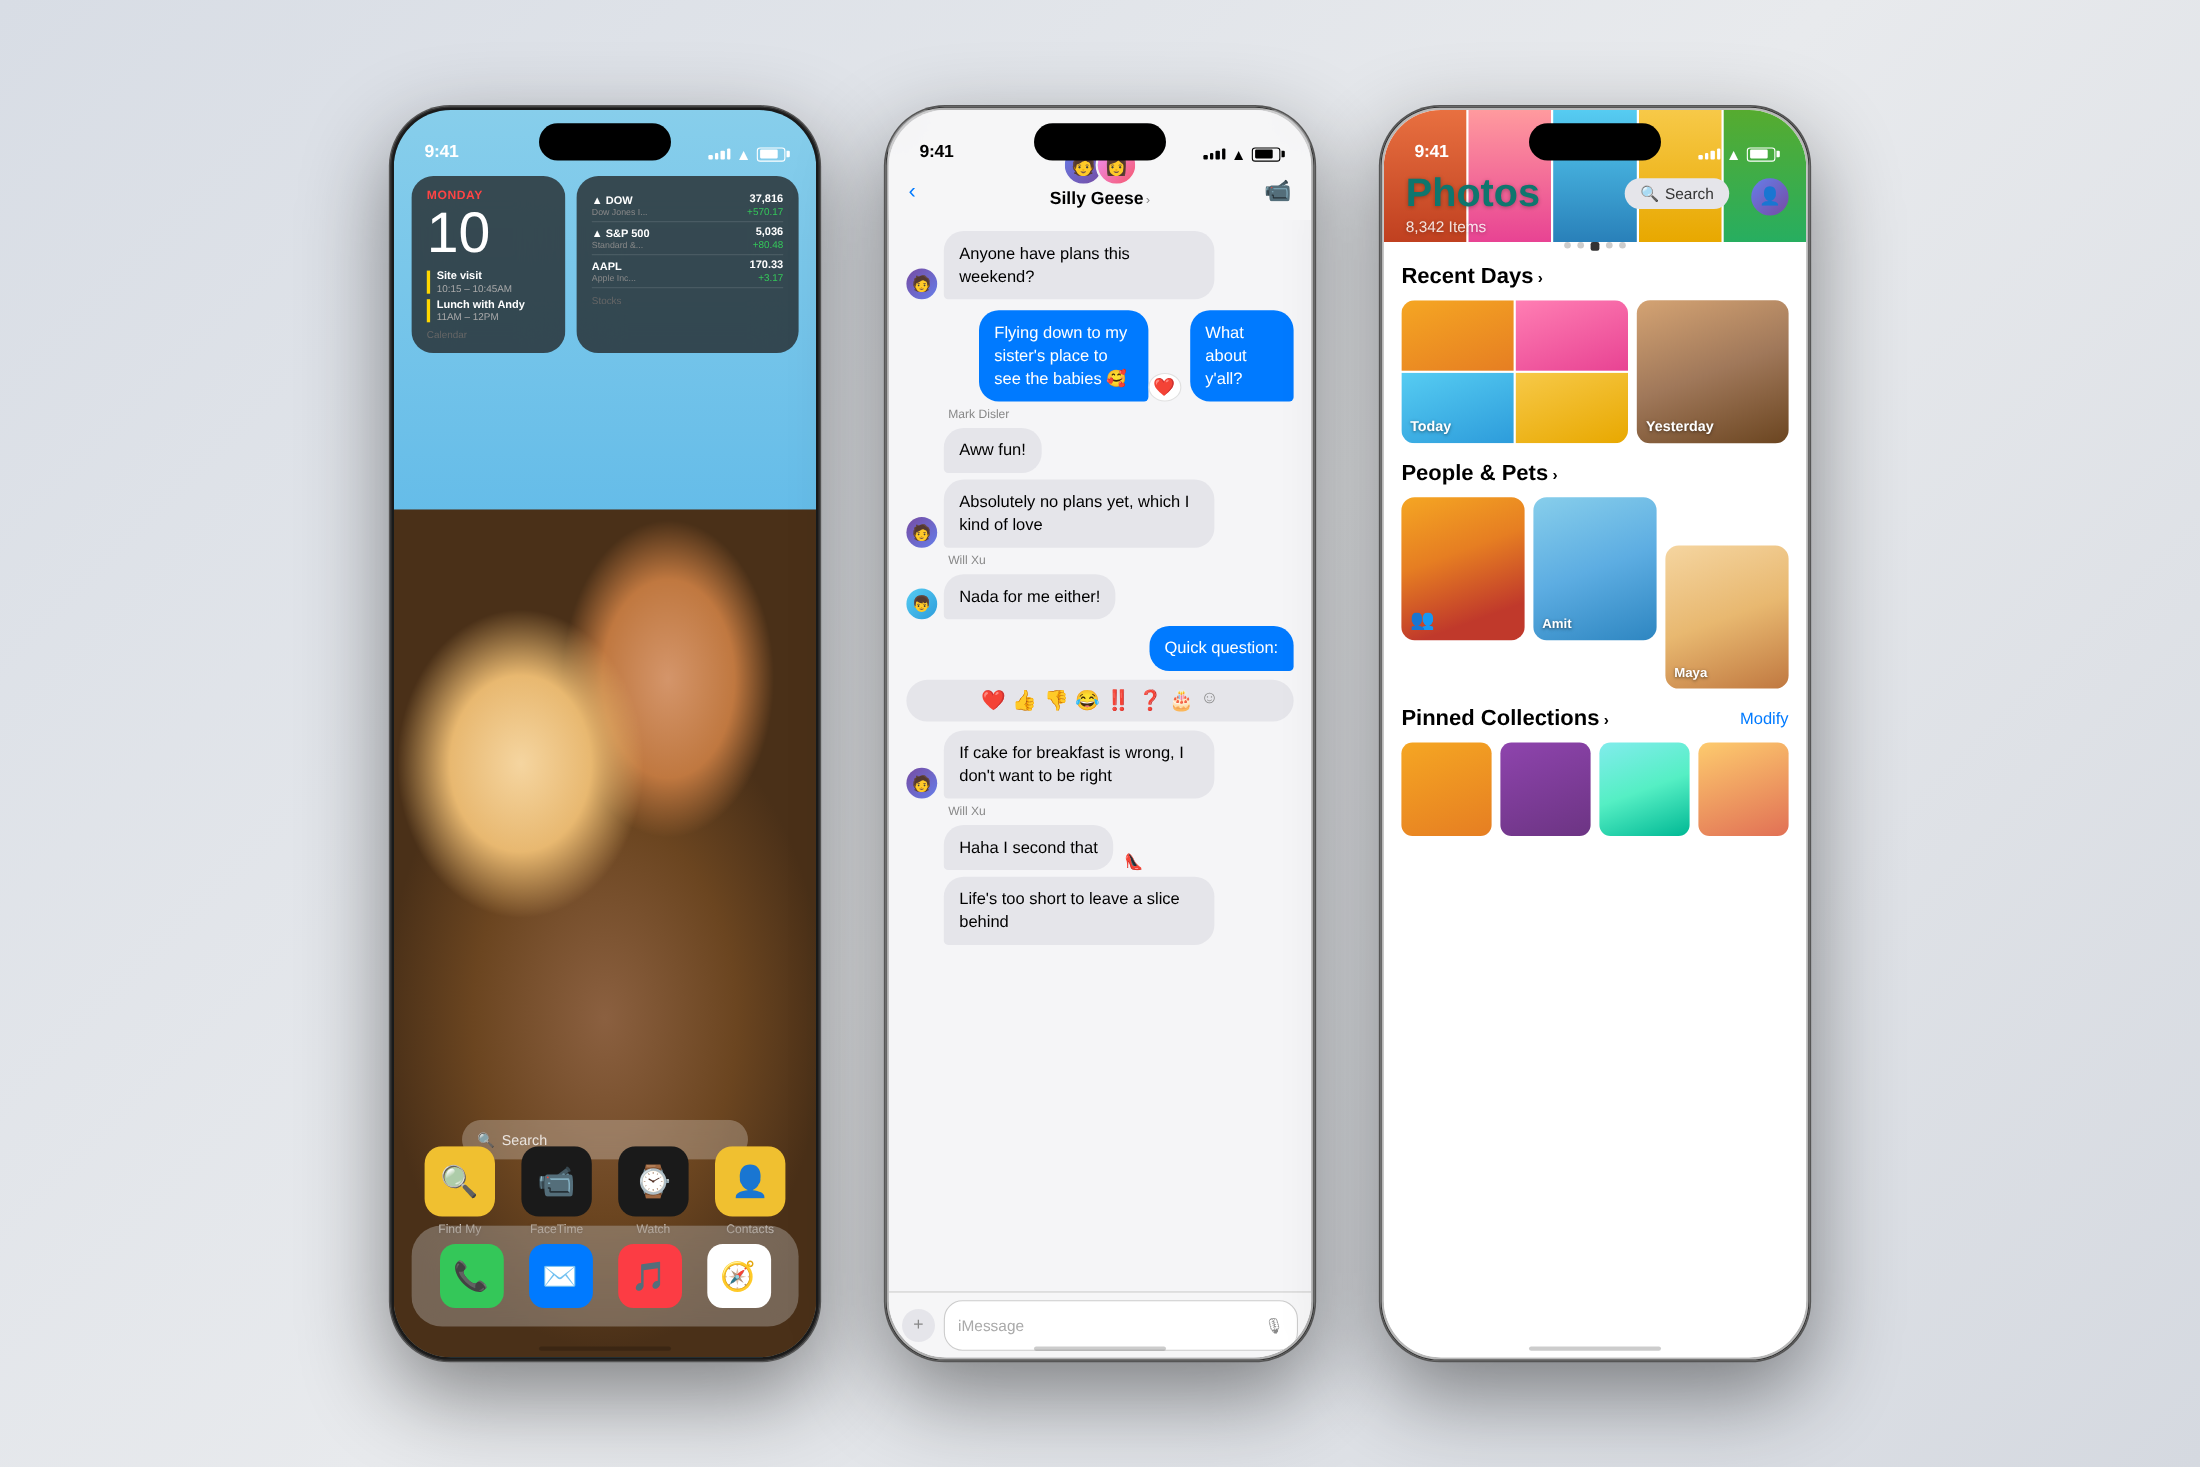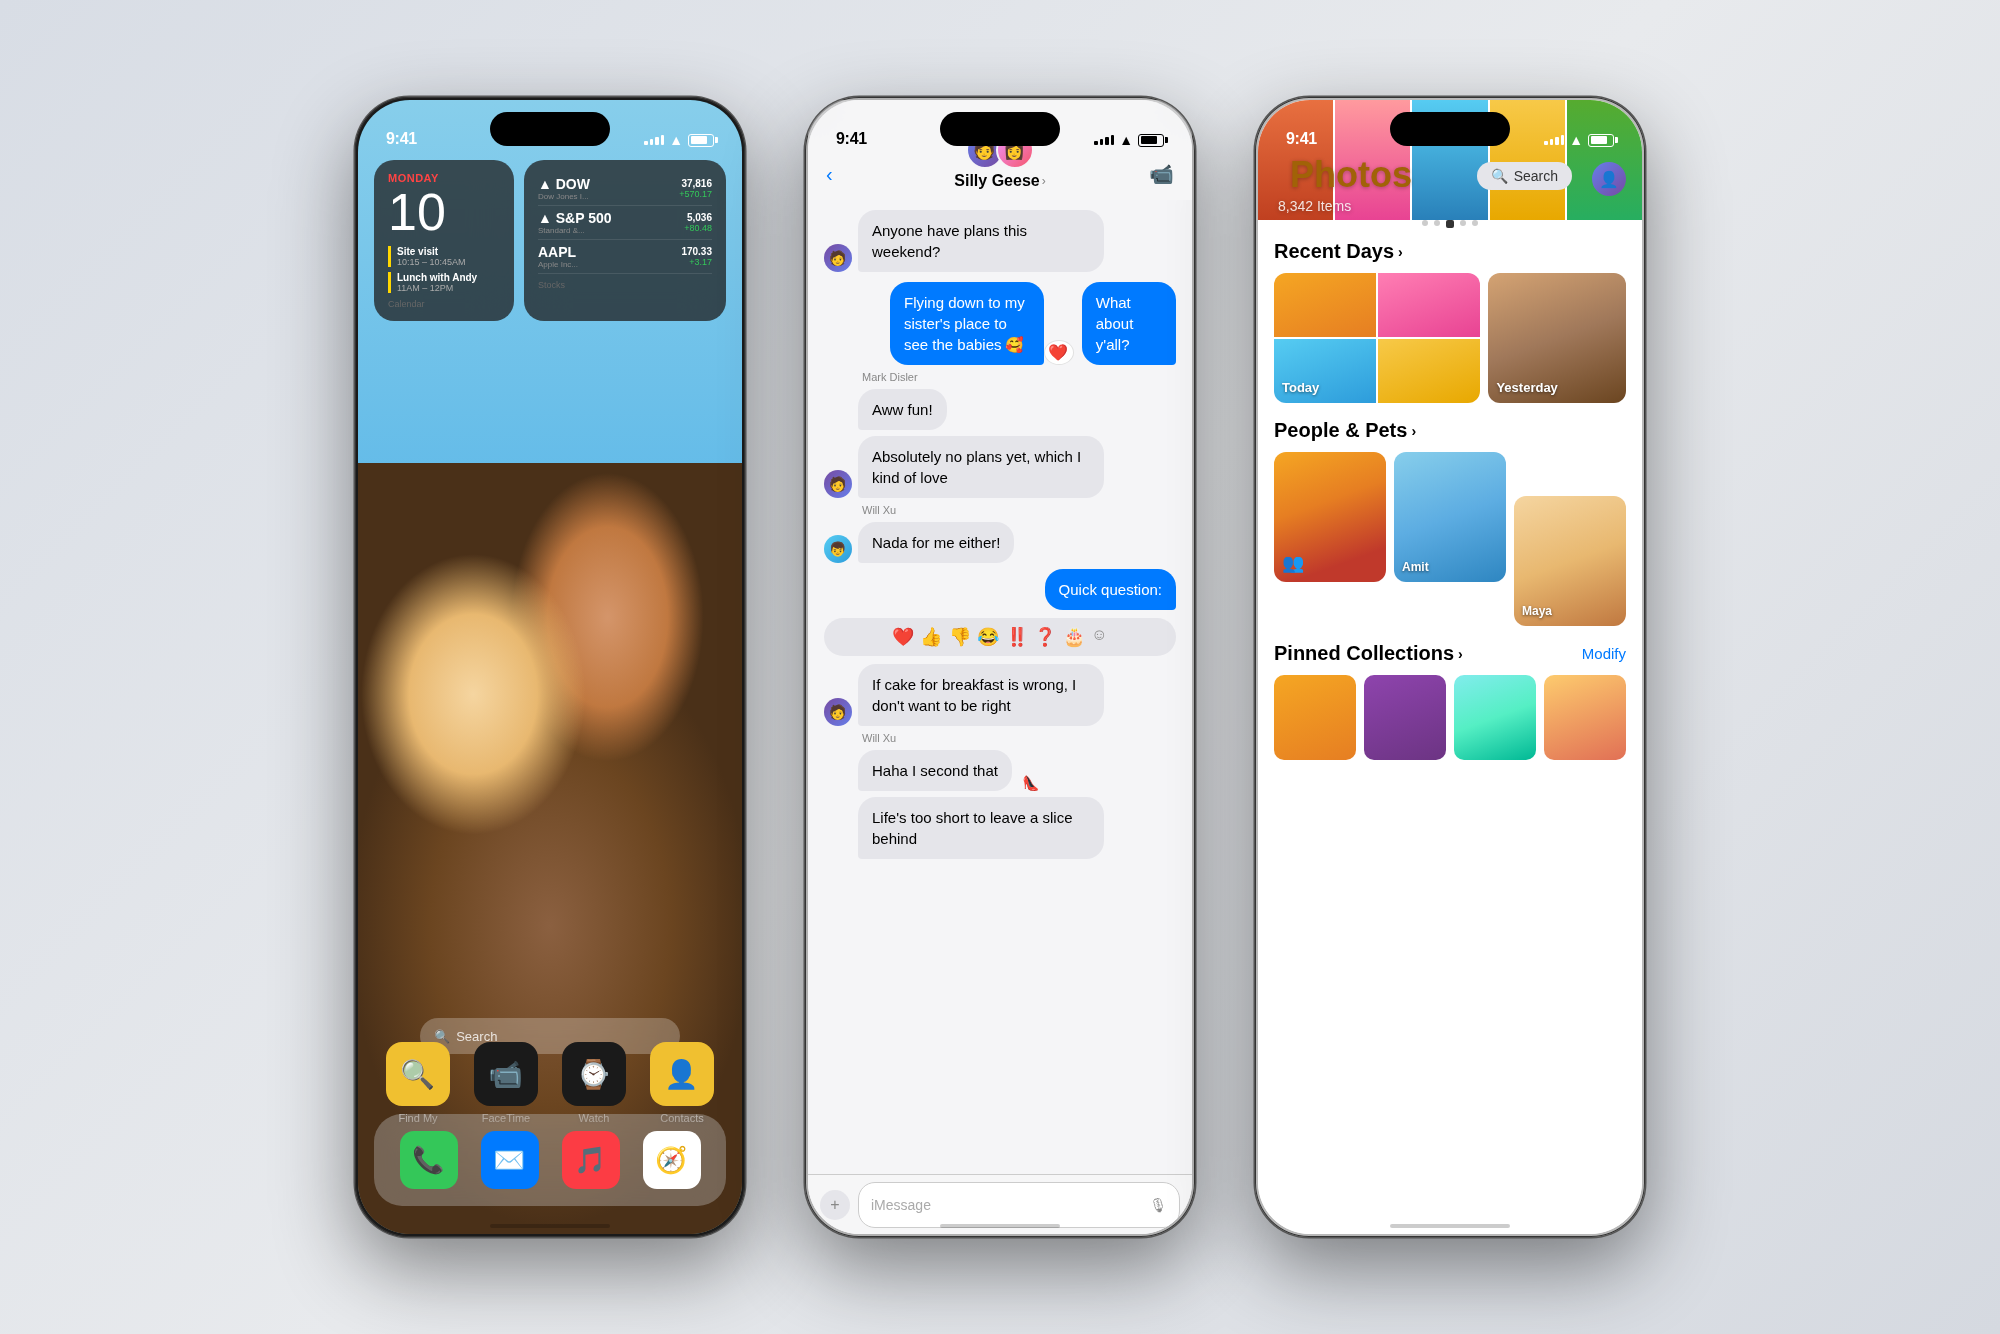--- a/index.html
+++ b/index.html
@@ -171,21 +171,21 @@
     .widget-cal-event-time { font-size: 9px; color: #aaa; }
     .widget-stocks-row {
       display: flex;
       justify-content: space-between;
       align-items: center;
       padding: 4px 0;
       border-bottom: 0.5px solid rgba(255,255,255,0.1);
       font-size: 11px;
     }
     .widget-stocks-row:last-child { border-bottom: none; }
-    .stock-name { font-weight: 600; font-size: 14px; }
+    .stock-name { font-weight: 600; font-size: 10px; }
     .stock-sub { color: #888; font-size: 8px; }
     .stock-change { color: #34c759; font-size: 9px; }
     .stock-price { font-size: 10px; font-weight: 600; }
 
     
     .home-apps {
       position: absolute;
       bottom: 110px;
       left: 16px;
       right: 16px;
@@ -858,21 +858,21 @@
       <div style="position:absolute;top:0;left:0;right:0;height:120px;display:flex;gap:2px;">
         <div style="flex:1;background:linear-gradient(180deg,#e87040 0%,#c04020 100%);"></div>
         <div style="flex:1;background:linear-gradient(180deg,#ff9a9e 0%,#e84393 100%);"></div>
         <div style="flex:1;background:linear-gradient(180deg,#56ccf2 0%,#2980b9 100%);"></div>
         <div style="flex:1;background:linear-gradient(180deg,#f7c948 0%,#e8a800 100%);"></div>
         <div style="flex:1;background:linear-gradient(180deg,#56ab2f 0%,#27ae60 100%);"></div>
       </div>
 
       <div class="photos-header">
         <div style="text-shadow:0 1px 4px rgba(0,0,0,0.3);">
-          <div class="photos-title" style="color:#a16207;margin-left:12px;">Photos</div>
+          <div class="photos-title" style="color:#0f766e;">Photos</div>
           <div class="photos-count" style="color:rgba(255,255,255,0.85);">8,342 Items</div>
         </div>
       </div>
 
       <div class="photos-search-btn" style="top:62px;">
         <span>🔍</span>
         <span>Search</span>
       </div>
 
       <div class="photos-avatar-btn" style="top:62px;">

